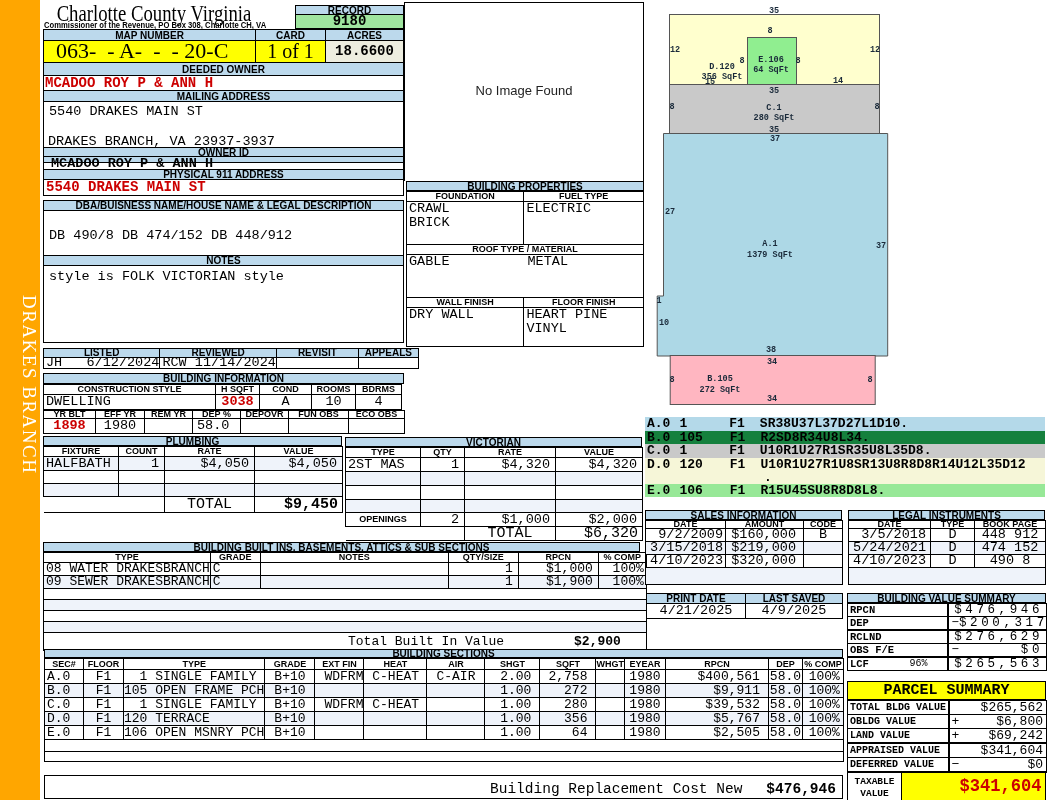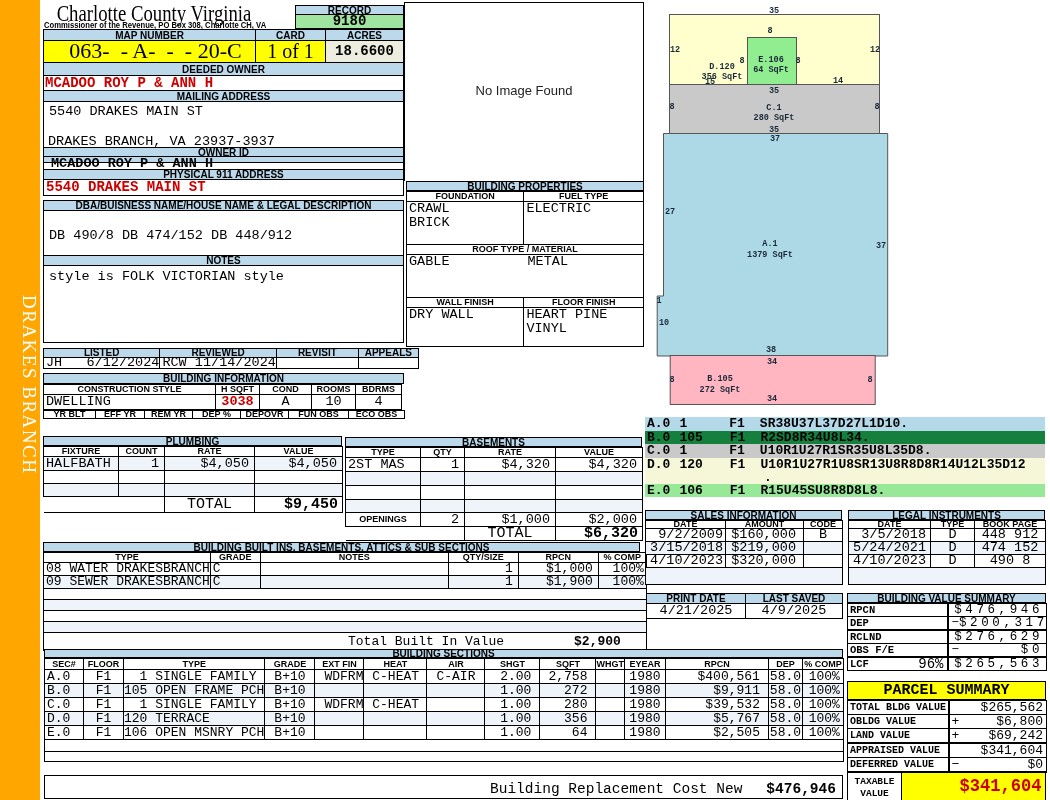--- a/index.html
+++ b/index.html
@@ -29,21 +29,21 @@
 
 <div class="a" style="left:295px;top:5px;width:109px;height:24px">
 <div class="hd" style="position:absolute;left:0;top:0;width:109px;height:10px;line-height:9px">RECORD</div>
 <div class="a m bx" style="left:0;top:9px;width:109px;height:15px;background:#9FE59F;font-weight:bold;font-size:14px;line-height:13px;text-align:center">9180</div>
 </div>
 
 <div class="hd a" style="left:43px;top:29px;width:213px;height:12px;line-height:11px">MAP NUMBER</div>
 <div class="hd a" style="left:255px;top:29px;width:71px;height:12px;line-height:11px">CARD</div>
 <div class="hd a" style="left:325px;top:29px;width:79px;height:12px;line-height:11px">ACRES</div>
 
-<div class="a bx" style="left:43px;top:40px;width:213px;height:23px;background:#FFFF00;font:22px 'Liberation Serif',serif;text-align:center;line-height:20px;padding-left:12px">063-&nbsp; - A-&nbsp; -&nbsp; - 20-C</div>
+<div class="a bx" style="left:43px;top:40px;width:213px;height:23px;background:#FFFF00;font:22px 'Liberation Serif',serif;line-height:20px;padding-left:12px">063-&nbsp; - A-&nbsp; -&nbsp; - 20-C</div>
 
 <div class="a bx" style="left:255px;top:40px;width:71px;height:23px;background:#FFFF00;font:20px 'Liberation Serif',serif;text-align:center;line-height:20px">1 of 1</div>
 
 <div class="a bx m" style="left:325px;top:40px;width:79px;height:23px;background:#EDEDDF;font-weight:bold;font-size:14px;text-align:center;line-height:21px">18.6600</div>
 
 <div class="hd a" style="left:43px;top:62px;width:361px;height:14px;line-height:13px">DEEDED OWNER</div>
 
 <div class="a bx m red" style="left:43px;top:75px;width:361px;height:16px;font-weight:bold;font-size:14px;line-height:14px;padding-left:1px">MCADOO ROY P &amp; ANN H</div>
 
 <div class="hd a" style="left:43px;top:90px;width:361px;height:12px;line-height:11px">MAILING ADDRESS</div>
@@ -113,20 +113,29 @@
 <tbody>
         <tr style="line-height:7px">
 <td class="ch bx" style="width:52px;height:7px;line-height:7px">YR BLT</td>
 <td class="ch bx" style="width:49px;line-height:7px">EFF YR</td>
 <td class="ch bx" style="width:48px;line-height:7px">REM YR</td>
 <td class="ch bx" style="width:48px;line-height:7px">DEP %</td>
 <td class="ch bx" style="width:48px;line-height:7px">DEPOVR</td>
 <td class="ch bx" style="width:60px;line-height:7px">FUN OBS</td>
 <td class="ch bx" style="width:56px;line-height:7px">ECO OBS</td>
 </tr>
+<tr class="m" style="font-size:13.5px">
+<td class="bx red" style="height:15px;font-weight:bold;text-align:center;line-height:14px">1898</td>
+<td class="bx" style="text-align:center;line-height:14px">1980</td>
+<td class="bx"></td>
+<td class="bx" style="padding-left:4px;line-height:14px">58.0</td>
+<td class="bx"></td>
+<td class="bx"></td>
+<td class="bx"></td>
+</tr>
 </tbody>
     </table>
 </div>
 
 <div class="a" style="left:43px;top:436px">
 
 <div class="hd" style="width:299px;height:10px;line-height:9px">PLUMBING</div>
 <table class="m" style="font-size:13.5px">
 <tbody>
         <tr>
@@ -157,21 +166,21 @@
           <td style="height:16px;border-bottom:1px solid #000" colspan="2"></td>
           <td class="bx" style="text-align:center;font-size:15px">TOTAL</td>
           <td class="bx rt" style="padding-right:4px;font-weight:bold;font-size:15px">$9,450</td>
         </tr>
 </tbody>
     </table>
 </div>
 
 <div class="a" style="left:345px;top:437px">
 
-<div class="hd" style="width:297px;height:10px;line-height:9px">BASEMENTS</div>
+<div class="hd" style="width:297px;height:10px;line-height:9px">VICTORIAN</div>
 <table class="m" style="font-size:13.5px">
 <tbody>
         <tr>
 <td class="ch bx" style="width:75px;height:9px">TYPE</td>
 <td class="ch bx" style="width:44px">QTY</td>
 <td class="ch bx" style="width:91px">RATE</td>
 <td class="ch bx" style="width:87px">VALUE</td>
 </tr>
 <tr style="line-height:13px">
           <td class="bx" style="height:14px;padding-left:2px">2ST MAS</td>
@@ -199,21 +208,21 @@
         </tr>
 <tr style="line-height:13px">
           <td class="bx ch" style="height:14px;line-height:13px">OPENINGS</td>
           <td class="bx rt" style="padding-right:5px">2</td>
           <td class="bx rt" style="padding-right:5px">$1,000</td>
           <td class="bx rt" style="padding-right:5px">$2,000</td>
         </tr>
 <tr style="line-height:13px">
           <td style="height:14px;border-bottom:1px solid #000" colspan="2"></td>
           <td class="bx" style="text-align:center;font-size:15px">TOTAL</td>
-          <td class="bx rt" style="padding-right:4px;font-weight:bold;font-size:15px">$6,320</td>
+          <td class="bx rt" style="padding-right:4px;font-weight:normal;font-size:15px">$6,320</td>
         </tr>
 </tbody>
     </table>
 </div>
 
 <div class="a" style="left:43px;top:542px">
 
 <div class="hd" style="width:597px;height:10px;line-height:9px">BUILDING BUILT INS, BASEMENTS, ATTICS &amp; SUB SECTIONS</div>
 <table class="m" style="font-size:13px">
 <tbody>
@@ -560,21 +569,21 @@
         </tr>
 <tr style="line-height:12px">
           <td class="bx" style="height:12px;font-weight:bold;font-size:10.5px;padding-left:2px">RCLND</td>
           <td class="bx rt" style="padding-right:3px;letter-spacing:3.6px;border-left-width:2px">$276,629</td>
         </tr>
 <tr style="line-height:12px">
           <td class="bx" style="height:12px;font-weight:bold;font-size:10.5px;padding-left:2px;border-bottom-width:2px">OBS F/E</td>
           <td class="bx rt" style="padding-right:3px;letter-spacing:3.6px;border-left-width:2px;border-bottom-width:2px"><span style="float:left;padding-left:3px;letter-spacing:0">−</span>$0</td>
         </tr>
 <tr style="line-height:12px">
-          <td class="bx" style="height:12px;font-weight:bold;font-size:10.5px;padding-left:2px">LCF<span style="float:right;font-size:14px;font-weight:normal;padding-right:3px">96%</span></td>
+          <td class="bx" style="height:12px;font-weight:bold;font-size:10.5px;padding-left:2px">LCF<span style="float:right;font-size:10px;font-weight:normal;padding-right:19px">96%</span></td>
           <td class="bx rt" style="padding-right:3px;letter-spacing:3.6px;border-left-width:2px">$265,563</td>
         </tr>
 </tbody>
     </table>
 </div>
 
 <div class="a" style="left:847px;top:681px;width:199px">
 
 <div class="bx" style="background:#FFFF00;height:19px;text-align:center;font:bold 15px 'Liberation Mono',monospace;line-height:17px">PARCEL SUMMARY</div>
 <table class="m" style="font-size:12.5px;width:199px">

